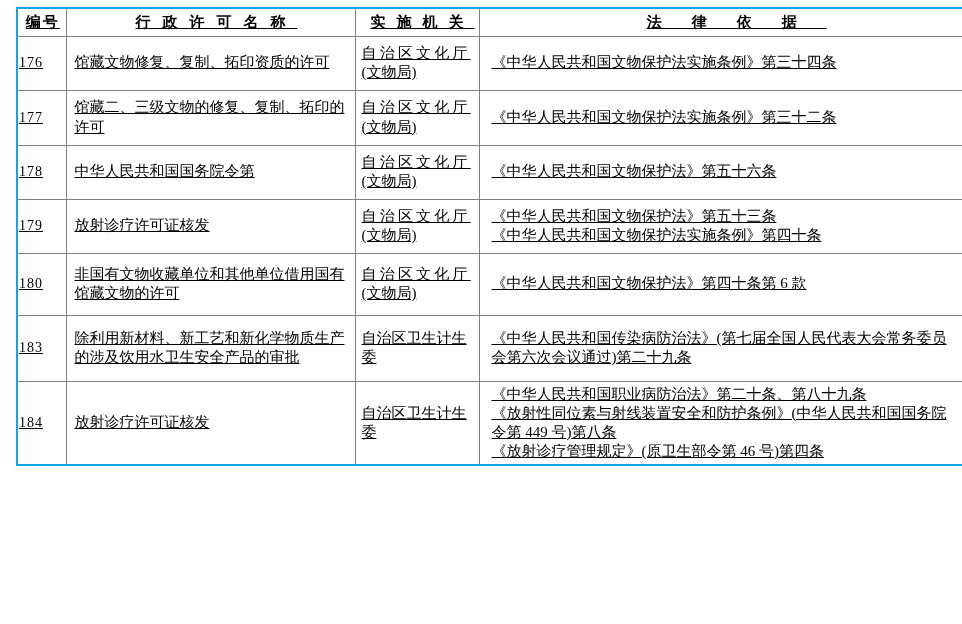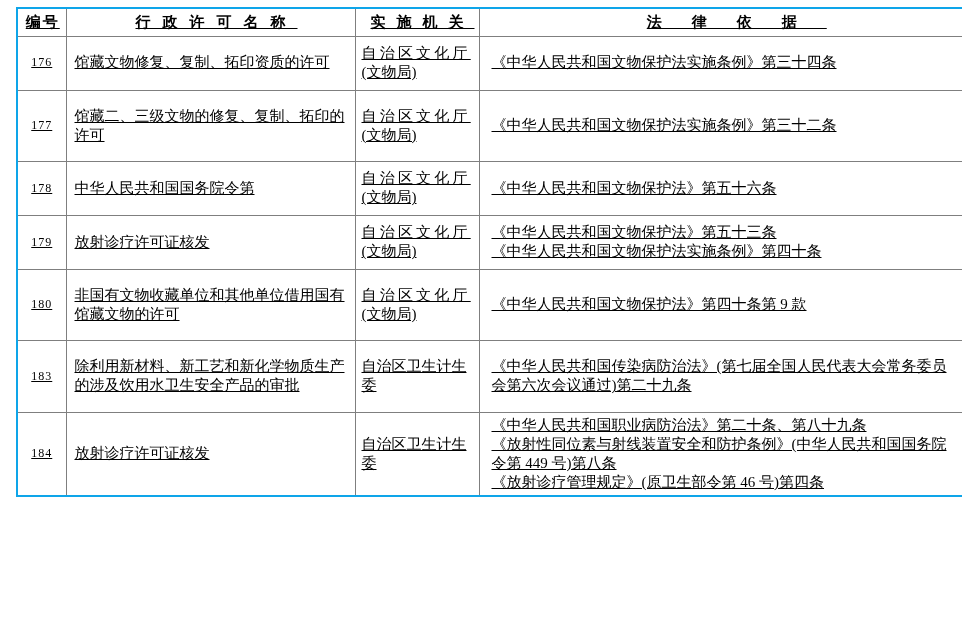--- a/index.html
+++ b/index.html
@@ -32,25 +32,25 @@
     text-align: center;
     padding: 2px 0;
     font-size: 15px;
   }
   th.sp-id     { letter-spacing: 2px;  text-indent: 2px; }
   th.sp-name   { letter-spacing: 12px; text-indent: 12px; }
   th.sp-agency { letter-spacing: 11px; text-indent: 11px; }
   th.sp-legal  { letter-spacing: 30px; text-indent: 30px; }
 
   td.cell-id {
-    text-align: center;
-    font-size: 12px;
+    text-align: left;
+    font-size: 14px;
     letter-spacing: 1px;
   }
-  td.cell-name  { padding: 16px 8px; }
+  td.cell-name  { padding: 0 8px; }
   td.cell-agency {
     padding: 3px 4px 3px 6px;
     white-space: pre-line;
   }
   td.cell-agency.spread::first-line { letter-spacing: 3.2px; }
   td.cell-legal { padding: 3px 12px; }
   td.section-cell {
     font-weight: bold;
     padding: 2px 6px;
     letter-spacing: 0.5px;
@@ -123,21 +123,21 @@
       <div class="legal-item">《中华人民共和国文物保护法实施条例》第四十条</div>
     </td>
   </tr>
 
   <tr class="h-62">
     <td class="cell-id">180</td>
     <td class="cell-name">非国有文物收藏单位和其他单位借用国有馆藏文物的许可</td>
     <td class="cell-agency spread">自治区文化厅
 (文物局)</td>
     <td class="cell-legal">
-      <div class="legal-item">《中华人民共和国文物保护法》第四十条第 9 款</div>
+      <div class="legal-item">《中华人民共和国文物保护法》第四十条第 6 款</div>
     </td>
   </tr>
 
 
 
 
   <tr class="h-66">
     <td class="cell-id">183</td>
     <td class="cell-name">除利用新材料、新工艺和新化学物质生产的涉及饮用水卫生安全产品的审批</td>
     <td class="cell-agency">自治区卫生计生委</td>

